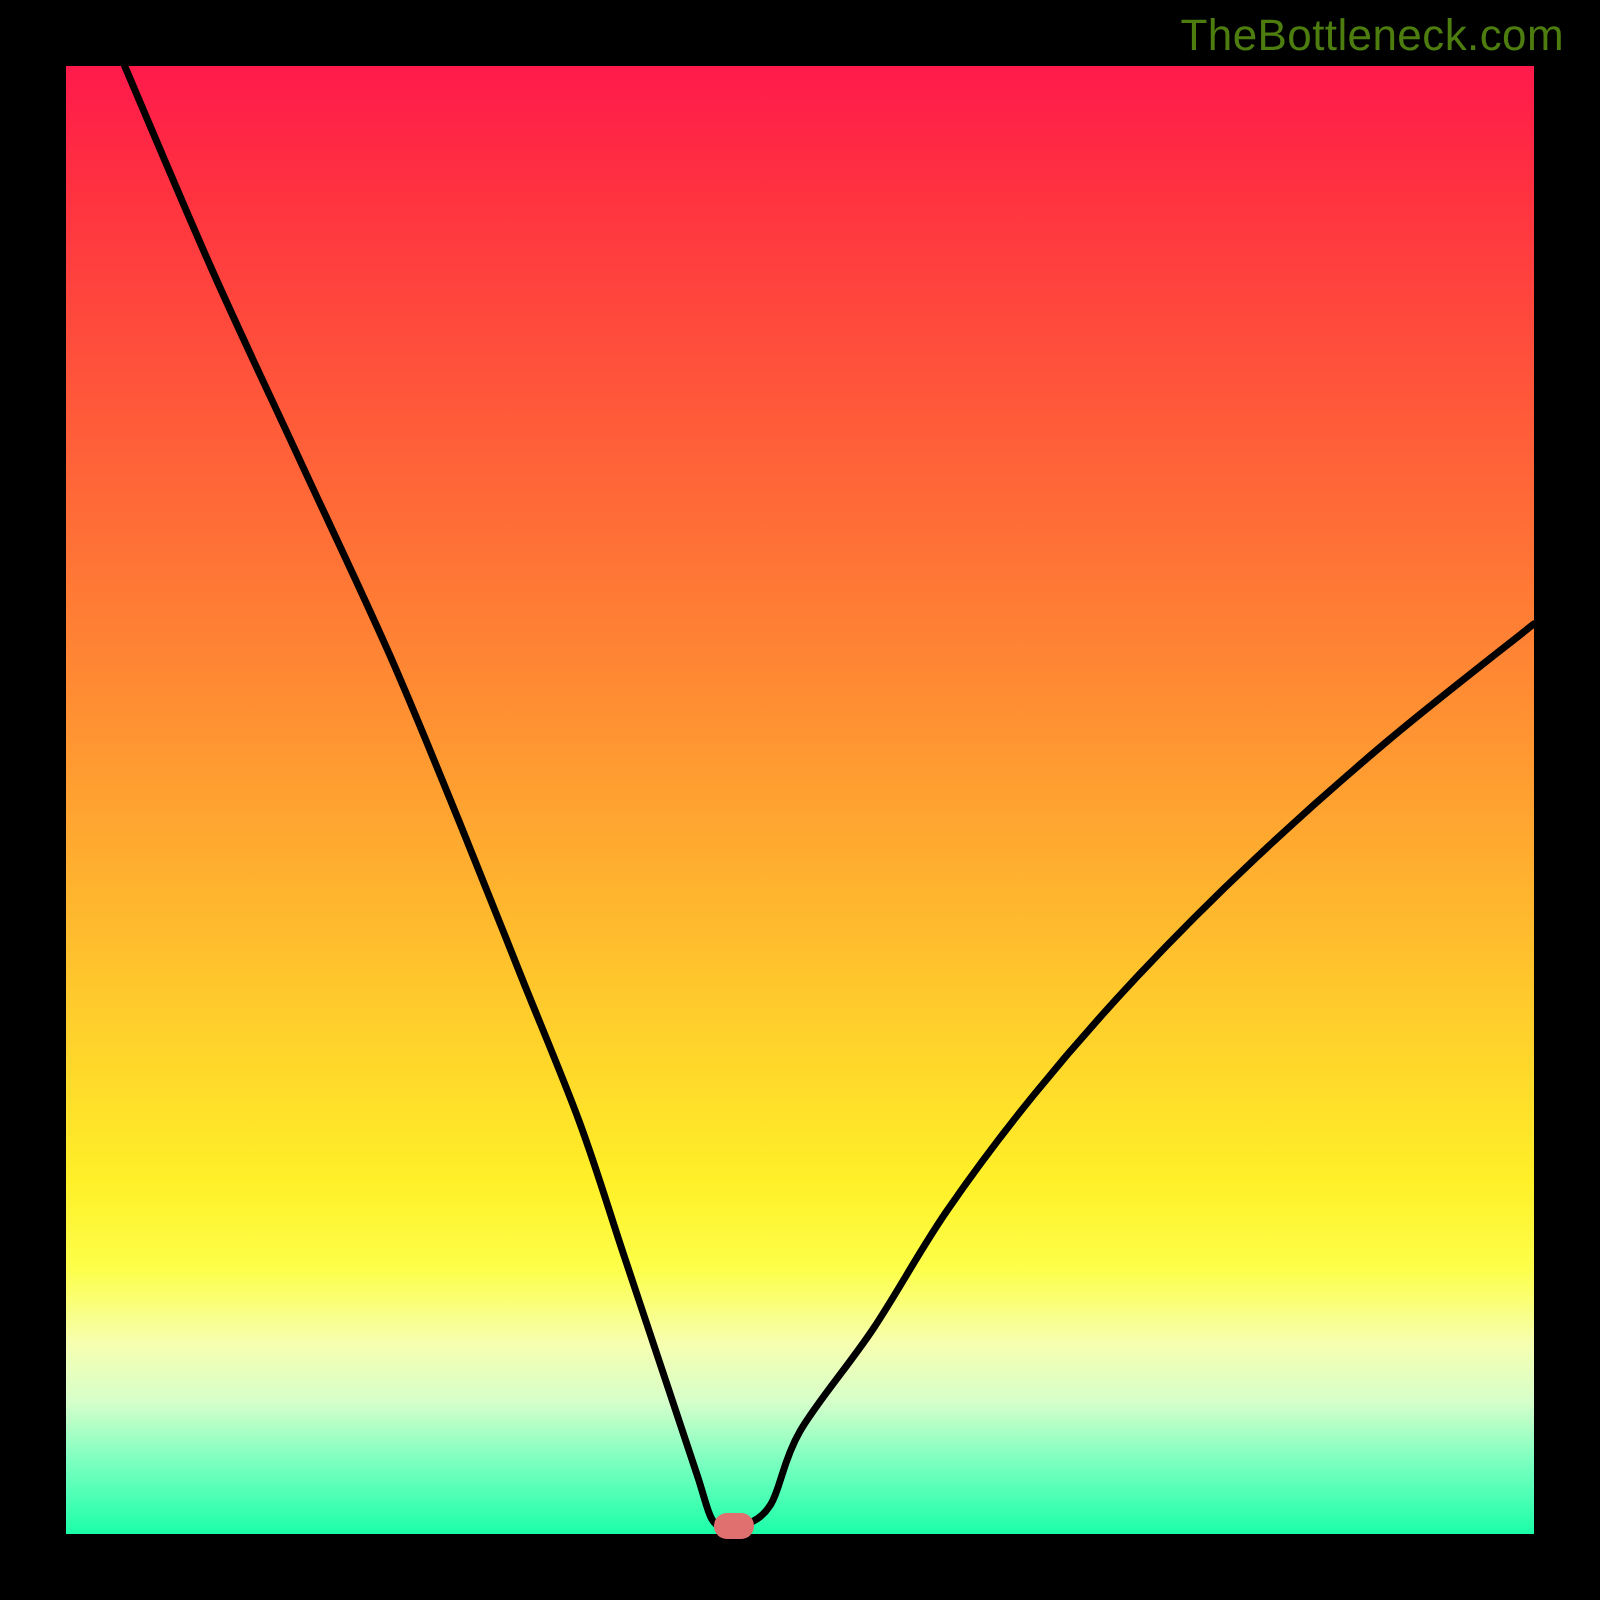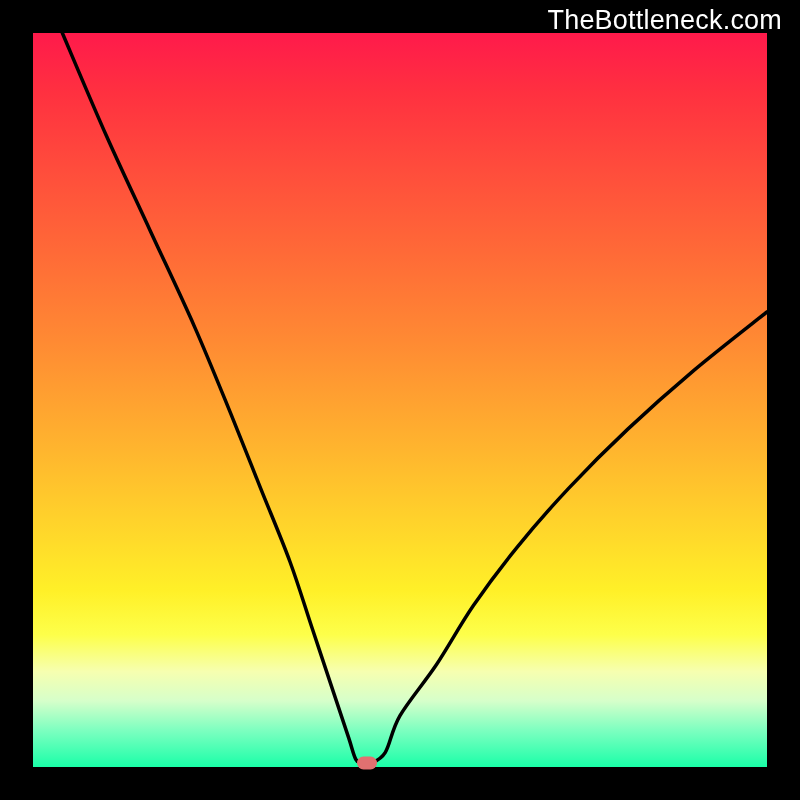--- a/index.html
+++ b/index.html
@@ -15,22 +15,22 @@
     position: absolute;
     left: 0; top: 0;
     width: 800px;
     height: 800px;
     background: #000;
   }
   .watermark {
     position: absolute;
     top: 5px;
     right: 18px;
-    color: #ffffff;
-    font-size: 27px;
+    color: #4d7c0f;
+    font-size: 22px;
     font-weight: 500;
     letter-spacing: 0.2px;
     z-index: 10;
   }
   .plot-area {
     position: absolute;
     left: 33px;
     top: 33px;
     width: 734px;
     height: 734px;

